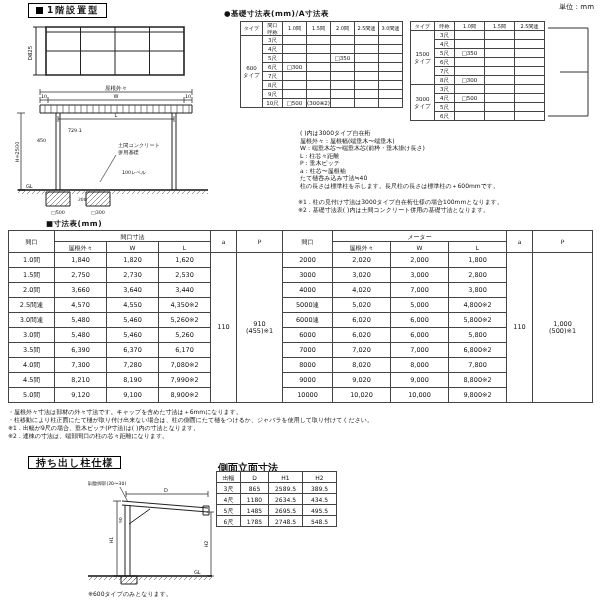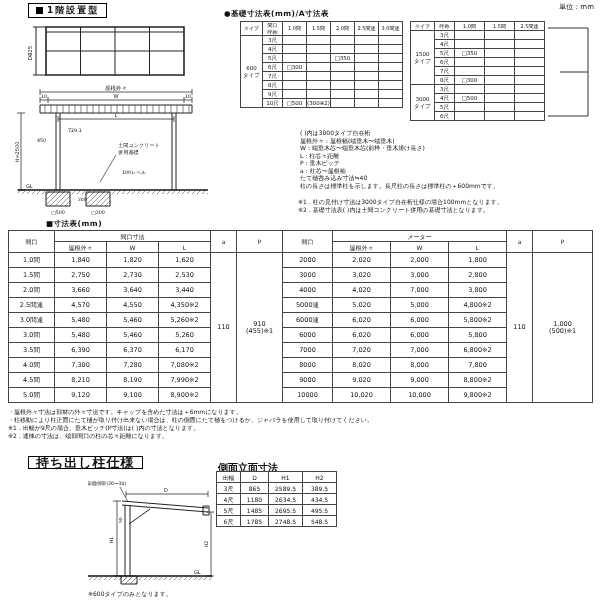--- a/index.html
+++ b/index.html
@@ -14,21 +14,21 @@
   .ft tr:first-child td{font-size:5px;}
   .mt td{font-size:6.5px;line-height:7px;height:15px;}
   .mt tr:nth-child(1) td,.mt tr:nth-child(2) td{height:11px;font-size:6px;}
   .st td{font-size:6px;line-height:7px;height:11px;}
   .title{font-size:7.5px;font-weight:bold;letter-spacing:0.5px;}
   .smalltitle{font-size:10px;font-weight:bold;text-decoration:underline;}
   .legend{font-size:6px;line-height:7.5px;width:296px;}
   .notes{font-size:6px;line-height:8px;width:586px;}
   .badgebox{border:1.5px solid #000;height:15px;display:flex;align-items:center;
      gap:4px;padding:0 7px;font-size:9px;font-weight:bold;letter-spacing:2px;background:#fff;}
-  .badgebox.small{height:13px;font-size:13px;letter-spacing:1px;border-width:1px;}
+  .badgebox.small{height:13px;font-size:10px;letter-spacing:1px;border-width:1px;}
   .sq{width:7px;height:7px;background:#000;display:inline-block;}
   .unit{font-size:7px;margin-left:26px;}
   svg text{fill:#111;}
   svg line,svg rect,svg polyline,svg path{vector-effect:non-scaling-stroke;}
 </style>
 </head>
 <body>
 
 <div class="abs badgebox" style="left:28px;top:3px;">
   <span class="sq"></span>

